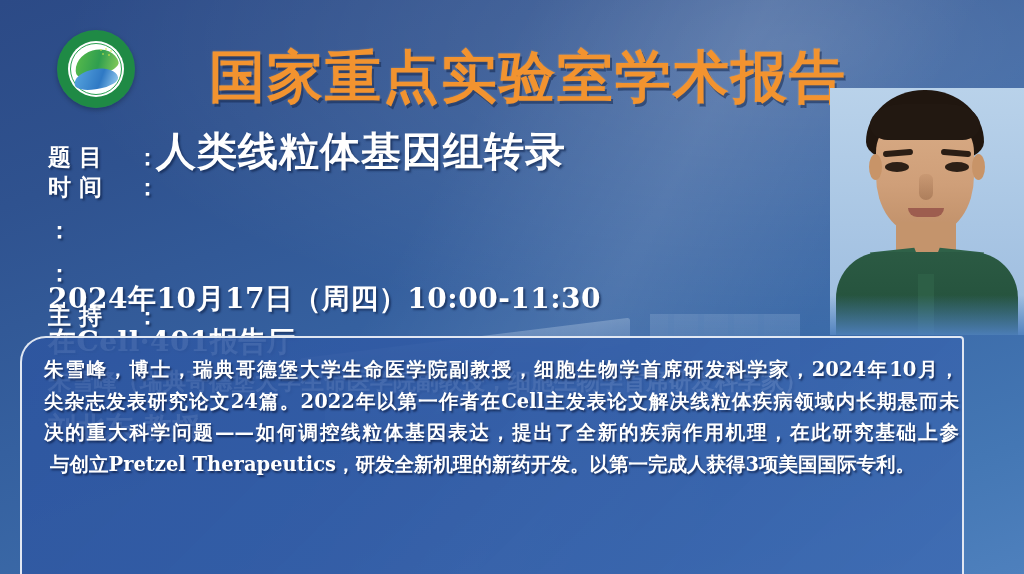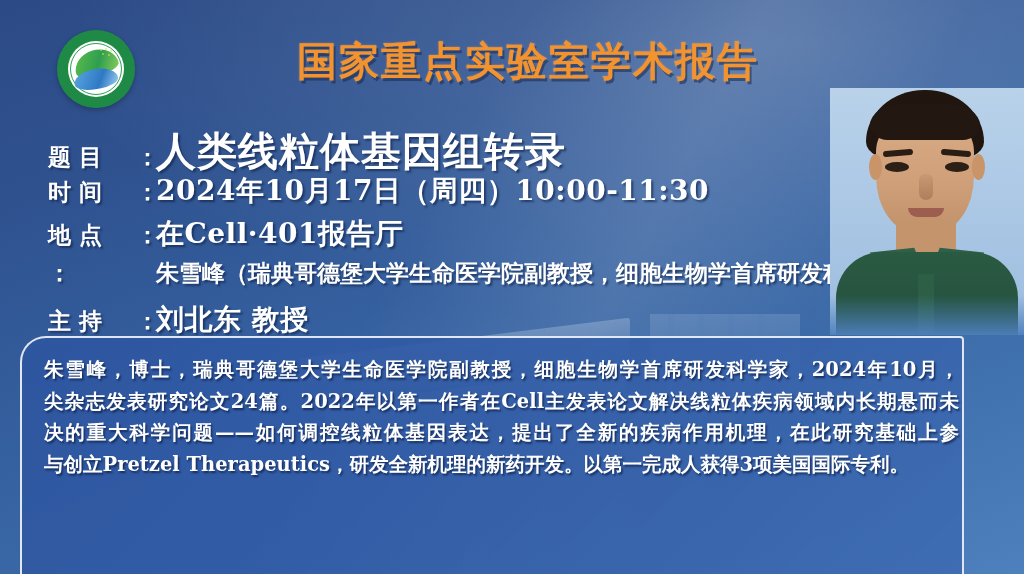--- a/index.html
+++ b/index.html
@@ -85,40 +85,40 @@
     position:absolute;right:9px;top:7px;width:16px;height:9px;
     background:
       radial-gradient(circle 1.4px at 2px 2px,#d8e94a,transparent),
       radial-gradient(circle 1.4px at 7px 1px,#d8e94a,transparent),
       radial-gradient(circle 1.4px at 12px 3px,#c9e24a,transparent),
       radial-gradient(circle 1.4px at 4px 6px,#c9e24a,transparent),
       radial-gradient(circle 1.4px at 10px 7px,#d8e94a,transparent);
   }
 
   .main-title{
-    position:absolute;left:208px;top:26px;width:640px;
+    position:absolute;left:208px;top:32px;width:640px;
     text-align:center;
     font-family:"DejaVu Sans","Liberation Sans",sans-serif;
-    font-weight:700;font-size:40px;letter-spacing:2px;color:#f2932f;
+    font-weight:700;font-size:56px;letter-spacing:2px;color:#f2932f;
     text-shadow:2px 3px 0 rgba(20,40,80,.55),0 0 2px rgba(255,190,110,.5);
     white-space:nowrap;
   }
 
   
   .info{position:absolute;left:48px;top:104px;width:960px;margin-top:20px;}
   .row{
     display:flex;align-items:baseline;
     color:#ffffff;
     font-family:"DejaVu Serif","Liberation Serif",serif;
     font-weight:700;
     text-shadow:2px 2px 2px rgba(15,35,75,.65);
     white-space:nowrap;
   }
   .row-title{height:48px;}
-  .row-std{height:43px;}
+  .row-std{height:43px;flex-direction:column;}
   .label{
     display:inline-flex;justify-content:space-between;
     width:108px;flex:0 0 108px;
     font-size:23px;letter-spacing:0;
   }
   .label .ltxt{display:inline-flex;justify-content:space-between;width:84px;}
   .label .colon{width:20px;text-align:left;}
   .val-title{font-size:40px;letter-spacing:1px;}
   .val{font-size:28px;letter-spacing:.5px;}
   .val-speaker{font-size:23px;letter-spacing:0;}
@@ -190,21 +190,21 @@
   .bio p{
     margin:0;
     color:#ffffff;
     font-family:"DejaVu Serif","Liberation Serif",serif;
     font-weight:700;font-size:19.5px;line-height:31.5px;
     text-align:justify;text-align-last:justify;
     text-shadow:1.5px 1.5px 2px rgba(12,30,70,.75);
     letter-spacing:0;
     white-space:nowrap;
   }
-  .bio p.last{text-align-last:left;}
+  .bio p.last{text-align-last:left;margin-left:6px;}
 </style>
 </head>
 <body>
 
 <div class="poster">
   <div class="sheen"></div>
 
   <div class="watermark">
     <div class="wm-roof"></div>
     <div class="wm-roof2"></div>
@@ -242,21 +242,20 @@
     <div class="row row-std">
       <span class="label">
         <span class="ltxt">时 间</span>
         <span class="colon">：</span>
       </span>
       <span class="val">2024年10月17日（周四）10:00-11:30</span>
     </div>
 
     <div class="row row-std">
       <span class="label">
-        <span class="ltxt">地 点</span>
         <span class="colon">：</span>
       </span>
       <span class="val">在Cell·401报告厅</span>
     </div>
 
     <div class="row row-std">
       <span class="label">
         <span class="colon">：</span>
       </span>
       <span class="val-speaker">朱雪峰（瑞典哥德堡大学生命医学院副教授，细胞生物学首席研发科学家）</span>

